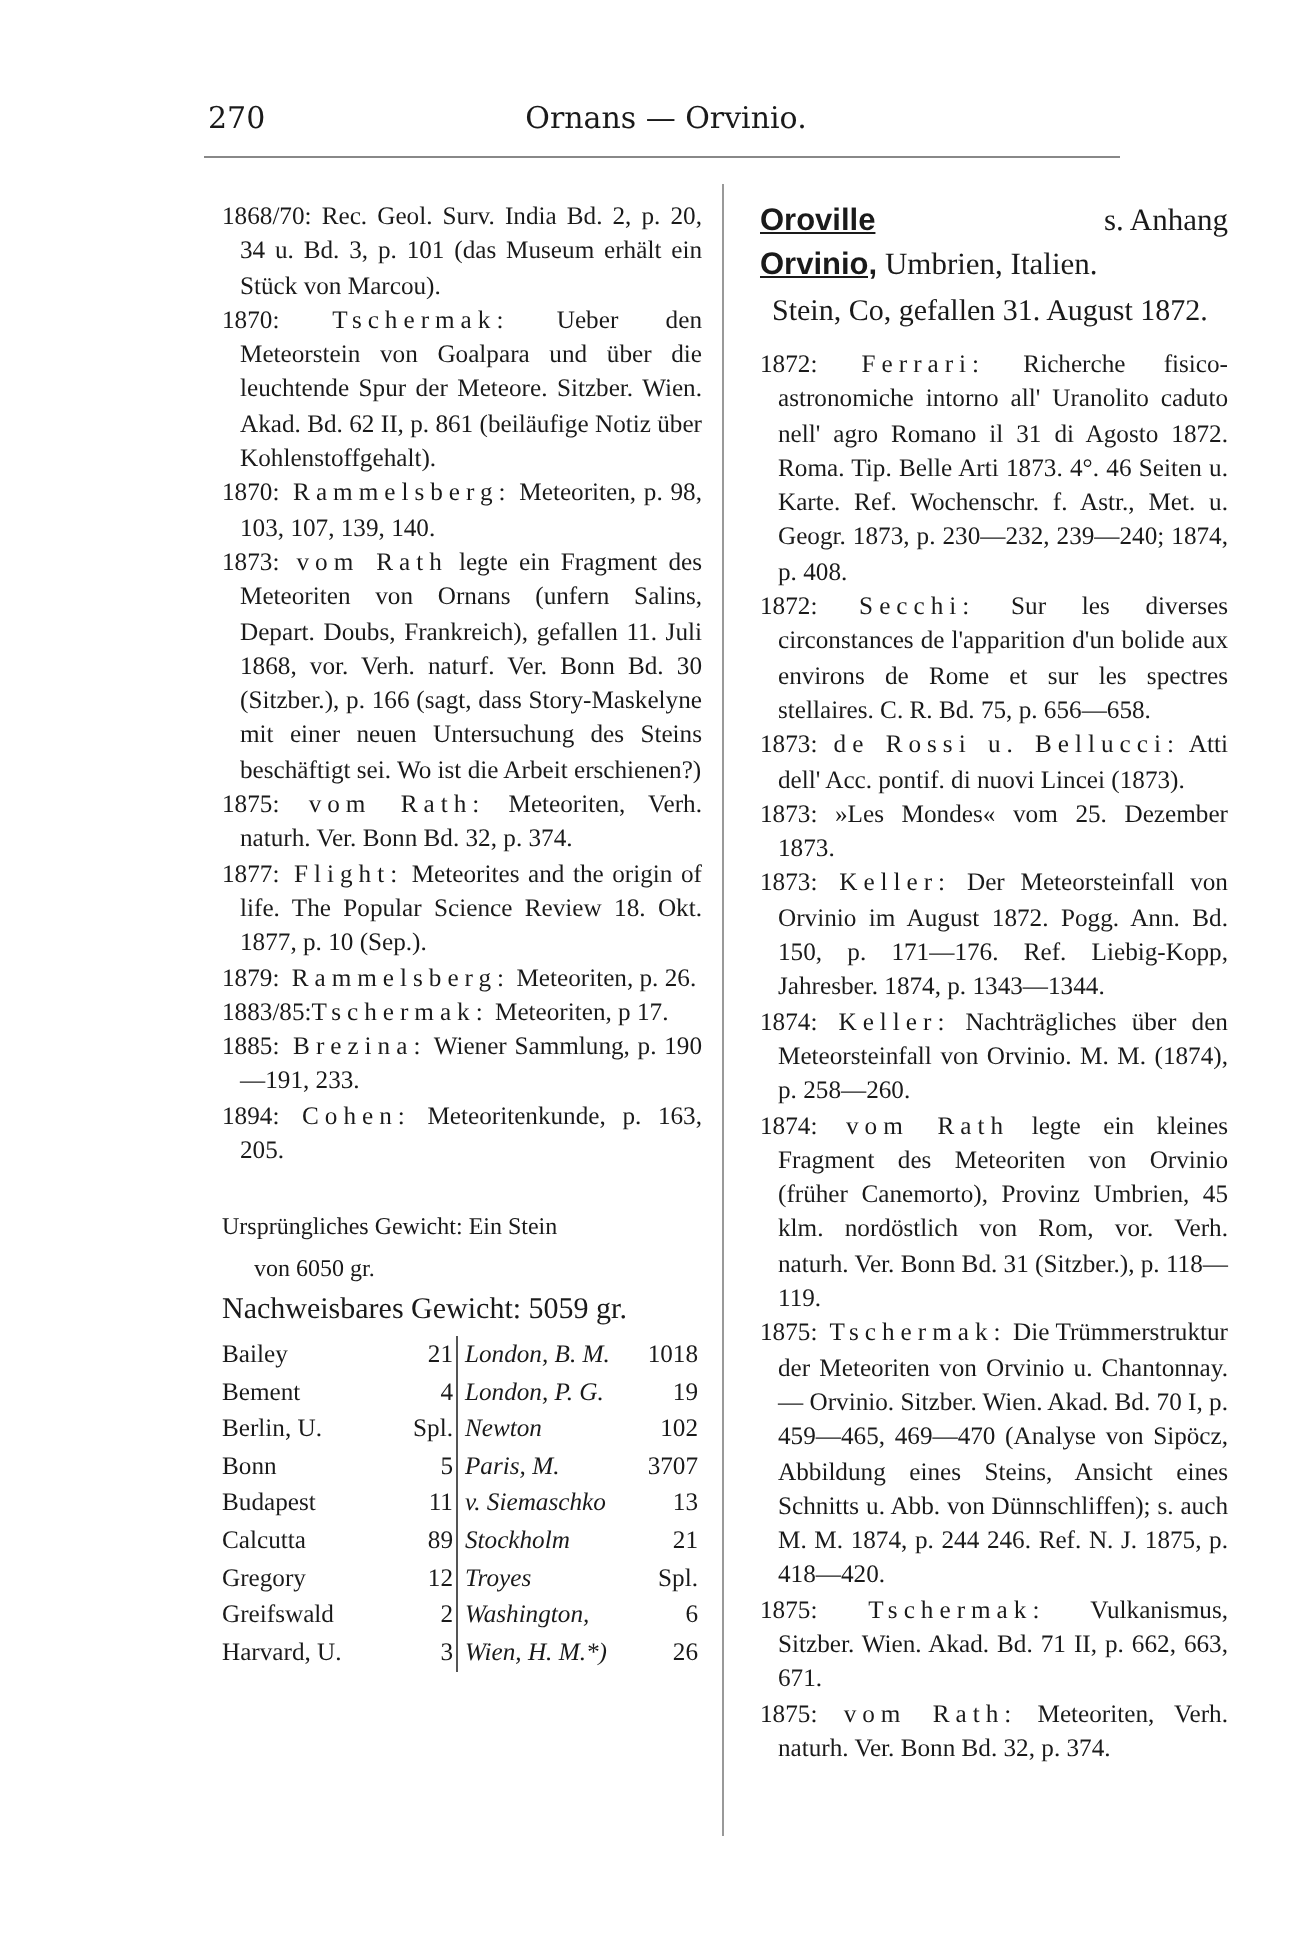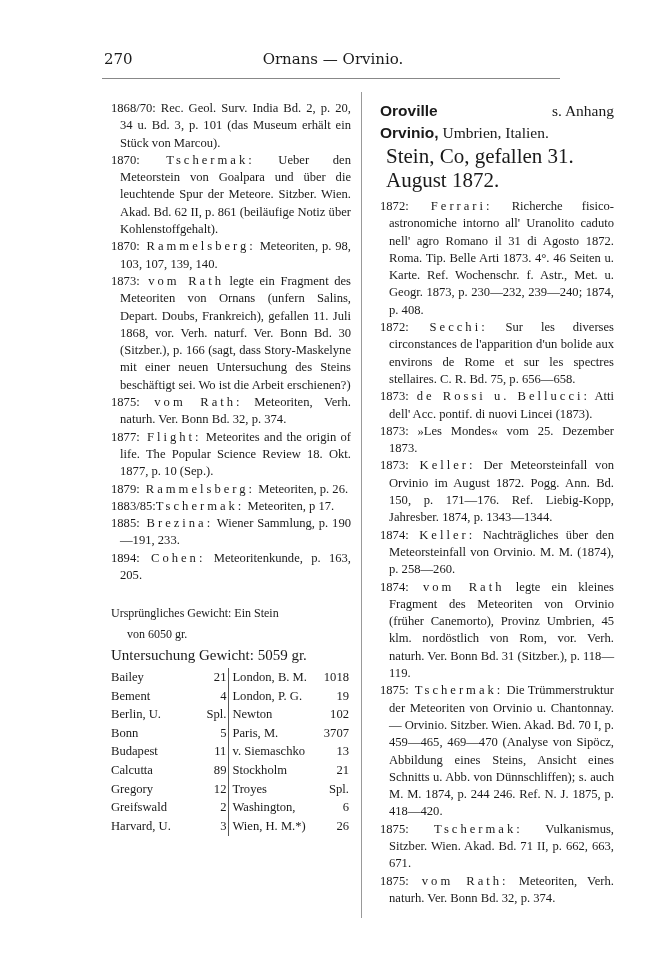--- a/index.html
+++ b/index.html
@@ -13,30 +13,30 @@
   .col { position:absolute; top:100px; font-family:"Liberation Serif", serif; font-size:12.6px; line-height:17.3px; }
   .col-left { left:111px; width:240px; }
   .col-right { left:380px; width:234px; }
   .entry { text-indent:-9px; padding-left:9px; text-align:justify; margin:0; }
   .yr { font-weight:normal; }
   .auth { letter-spacing:3px; }
   .big { font-size:12px; line-height:21px; margin-top:19px; }
   .big2 { font-size:15px; line-height:21px; }
   .big .indent, .big2 .indent { padding-left:16px; display:block; }
   .head1 { font-size:15.5px; line-height:22px; display:flex; justify-content:space-between; }
-  .head1 b, .head2 b { font-family:"Liberation Sans", sans-serif; font-weight:bold; }
+  .head1 b, .head2 b { font-family:"Liberation Sans", sans-serif; font-weight:bold;text-decoration:underline; }
   .head2 { font-size:15.5px; line-height:22px; }
-  .head3 { font-size:21px; line-height:24px; padding-left:6px; margin-bottom:6px; }
+  .head3 { font-size:15px; line-height:24px; padding-left:6px; margin-bottom:6px; }
   table.coll { border-collapse:collapse; margin-top:2px; font-size:12.6px; }
   table.coll td { padding:0; height:18.6px; }
   td.n { text-align:right; padding-right:2px !important; }
   td.sep { border-left:1px solid #555; padding-left:3px !important; }
   td.place { width:93px; }
   td.n1 { width:30px; }
-  td.place2 { width:90px; }
+  td.place2 { width:90px;font-style:italic; }
   td.n2 { width:32px; }
 </style>
 </head>
 <body>
 
 <div class="header">
   <span class="page-num">270</span>
   <span class="running-title">Ornans — Orvinio.</span>
 </div>
 <div class="rule"></div>
@@ -55,21 +55,21 @@
       <p class="entry"><span class="yr">1885:</span><span class="auth"> Brezina:</span><span> Wiener Sammlung, p. 190—191, 233.</span></p>
       <p class="entry"><span class="yr">1894:</span><span class="auth"> Cohen:</span><span> Meteoritenkunde, p. 163, 205.</span></p>
     </div>
 
   <div class="big">
     <span>Ursprüngliches Gewicht:</span>
     <span>Ein Stein</span>
     <span class="indent">von 6050 gr.</span>
   </div>
   <div class="big2">
-    <span>Untersuchung Gewicht:</span>
+    <span>Nachweisbares Gewicht:</span>
     <span>5059 gr.</span>
   </div>
 
   <table class="coll">
     <tbody id="coll-body">
         <tr>
           <td class="place">Bailey</td>
           <td class="n n1">21</td>
           <td class="sep place2">London, B. M.</td>
           <td class="n n2">1018</td>

